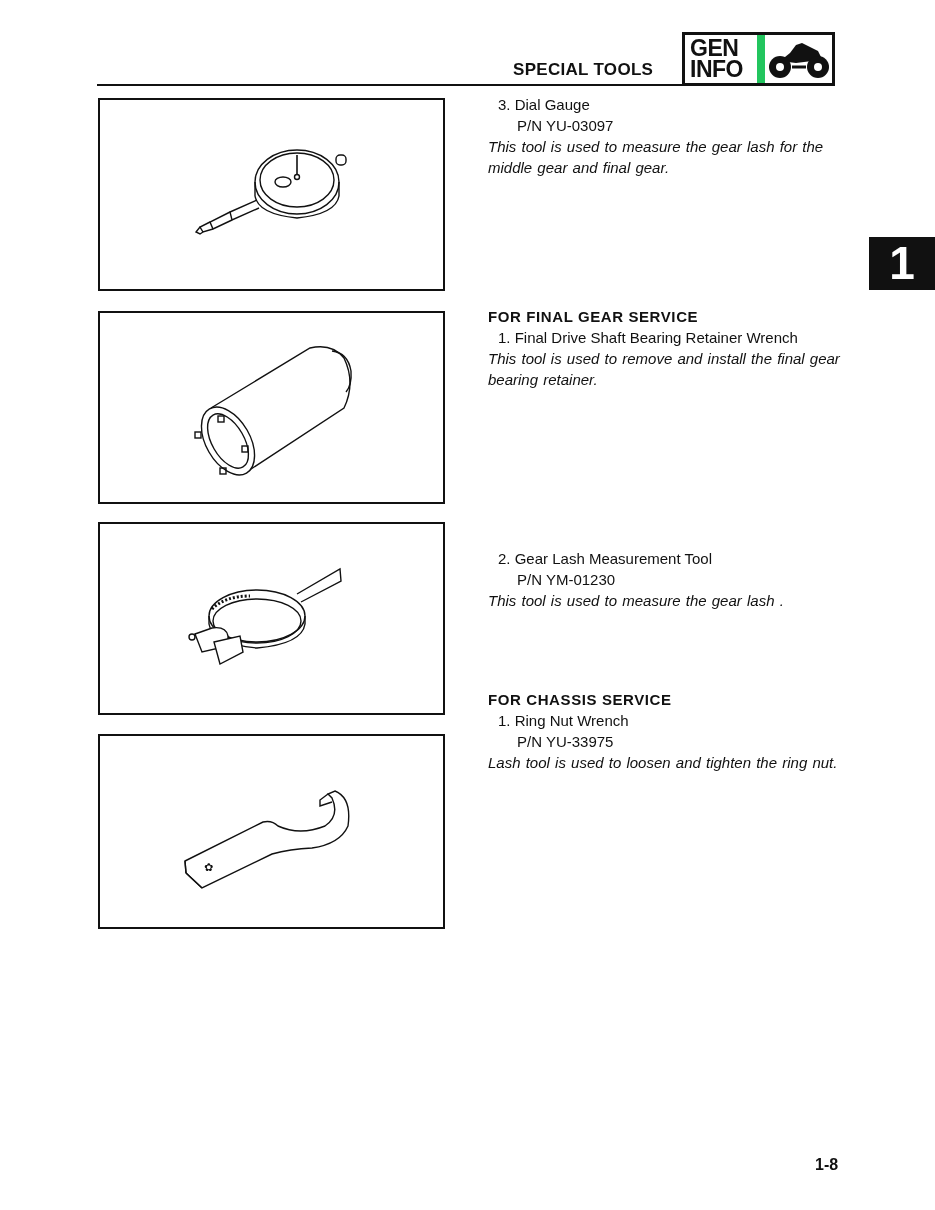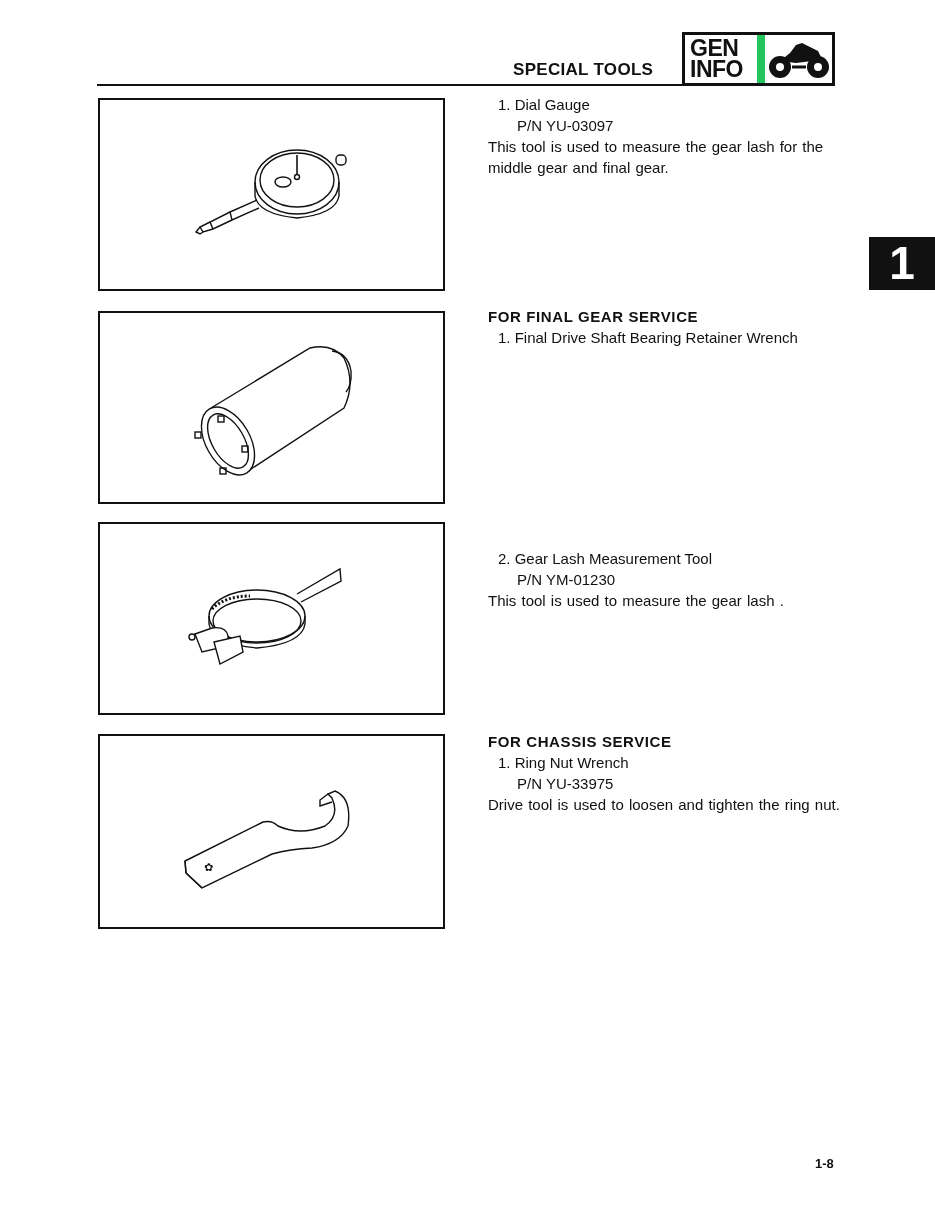--- a/index.html
+++ b/index.html
@@ -26,26 +26,26 @@
     .gen-icon { flex: 1; display: flex; align-items: center; justify-content: center; }
     .figure {
       position: absolute; left: 98px; width: 347px; border: 2px solid #111;
       box-sizing: border-box; background: #fff;
     }
     .figure svg { position: absolute; left: 0; top: 0; }
     .block { position: absolute; left: 488px; width: 360px; font-size: 15px; line-height: 21px; }
     .block .item { padding-left: 10px; }
     .block .pn { padding-left: 29px; }
     .block .section { font-weight: bold; letter-spacing: 0.6px; }
-    .block .desc { word-spacing: 1px; }
+    .block .desc { word-spacing: 1px; font-style: italic; }
     .chapter-tab {
       position: absolute; left: 869px; top: 237px; width: 66px; height: 53px; background: #111;
       color: #fff; font-weight: bold; font-size: 46px; line-height: 53px; text-align: center;
     }
-    .page-num { position: absolute; left: 815px; top: 1156px; font-size: 13px; font-weight: bold; }
+    .page-num { position: absolute; left: 815px; top: 1156px; font-size: 16px; font-weight: bold; }
   </style>
 </head>
 <body>
 
 <div class="hdr-title">SPECIAL TOOLS</div>
 <div class="hdr-rule"></div>
 <div class="gen-box">
   <div class="gen-text">
     <div>GEN</div>
     <div>INFO</div>
@@ -110,36 +110,37 @@
   <svg width="343" height="191" viewBox="0 0 343 191" fill="none" stroke="#111" stroke-width="1.4">
     <path d="M85 125 L163 86 Q172 84 178 90 Q200 100 225 90 Q240 80 232 62 L228 58 L235 55 Q252 62 248 90 Q240 108 212 112 Q190 113 172 118 L102 152 L86 137 Z" fill="#fff"></path>
     <path d="M228 58 L220 64 L220 70 L232 66"></path>
     <path d="M86 137 L102 152"></path>
     <path d="M85 125 L86 137"></path>
     <text x="104" y="135" font-size="11" fill="#111" stroke="none">✿</text>
   </svg>
 </div>
 
 <div class="block" style="top:94px;">
-  <div class="item">1. Dial Gauge</div>
+  <div class="item">3. Dial Gauge</div>
   <div class="pn">P/N YU-03097</div>
   <div class="desc">This tool is used to measure the gear lash for the middle gear and final gear.</div>
 </div>
 
 <div class="block" style="top:306px;">
   <div class="section">FOR FINAL GEAR SERVICE</div>
   <div class="item">1. Final Drive Shaft Bearing Retainer Wrench</div>
+  <div class="desc">This tool is used to remove and install the final gear bearing retainer.</div>
 </div>
 
 <div class="block" style="top:548px;">
   <div class="item">2. Gear Lash Measurement Tool</div>
   <div class="pn">P/N YM-01230</div>
   <div class="desc">This tool is used to measure the gear lash .</div>
 </div>
 
-<div class="block" style="top:731px;">
+<div class="block" style="top:689px;">
   <div class="section">FOR CHASSIS SERVICE</div>
   <div class="item">1. Ring Nut Wrench</div>
   <div class="pn">P/N YU-33975</div>
-  <div class="desc">Drive tool is used to loosen and tighten the ring nut.</div>
+  <div class="desc">Lash tool is used to loosen and tighten the ring nut.</div>
 </div>
 
 <div class="page-num">1-8</div>
 
 </body></html>

